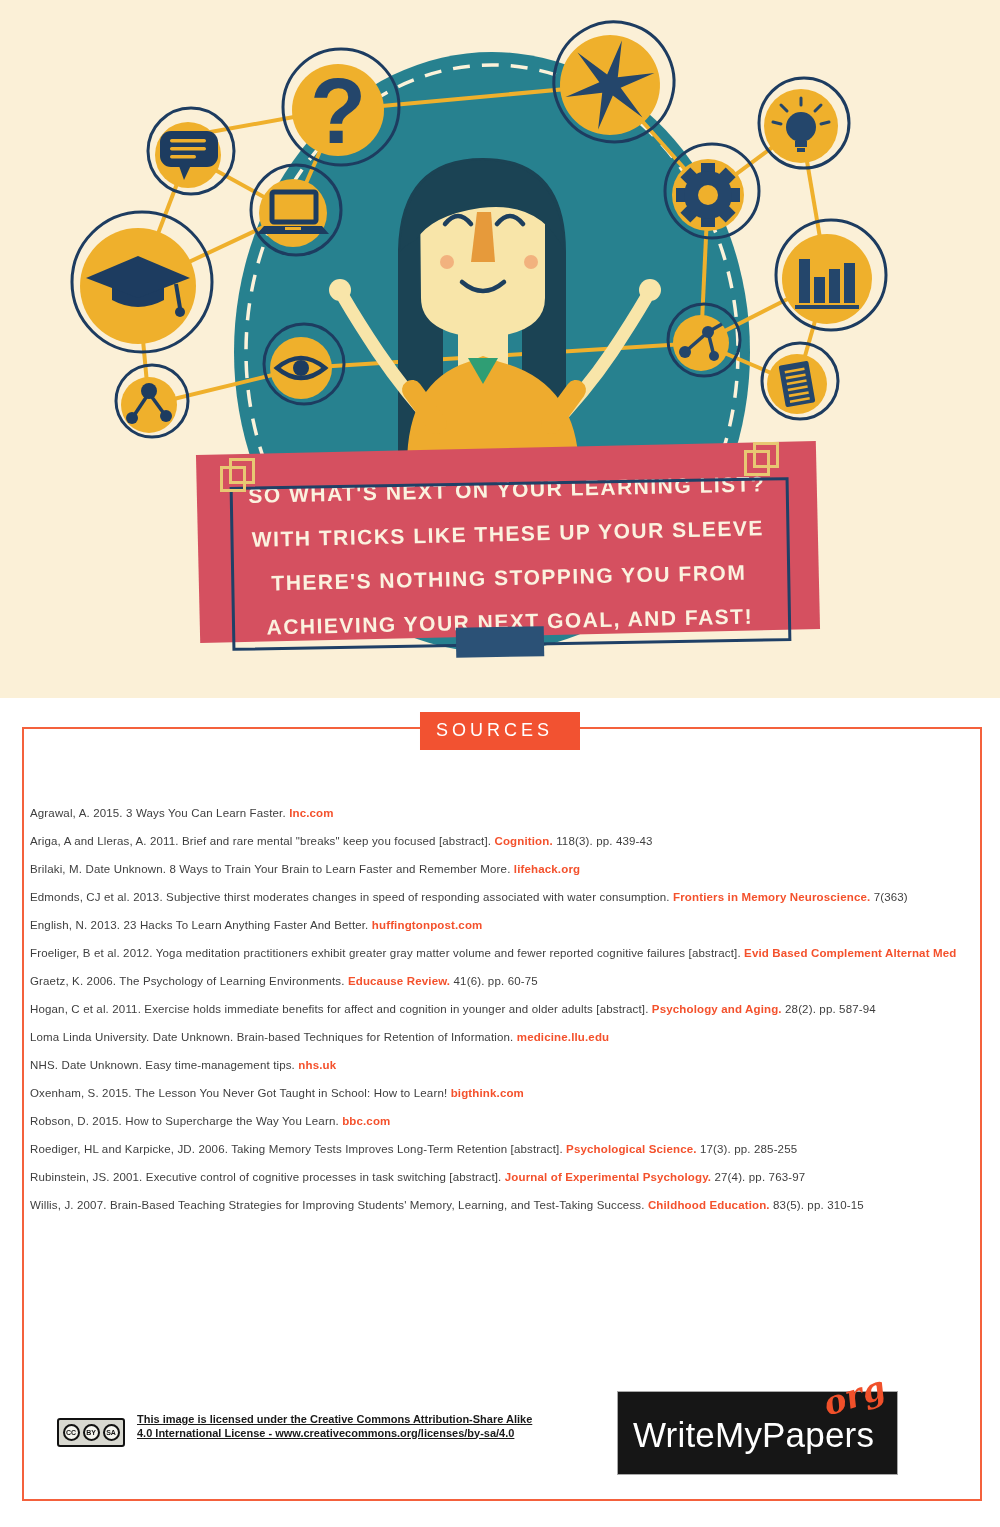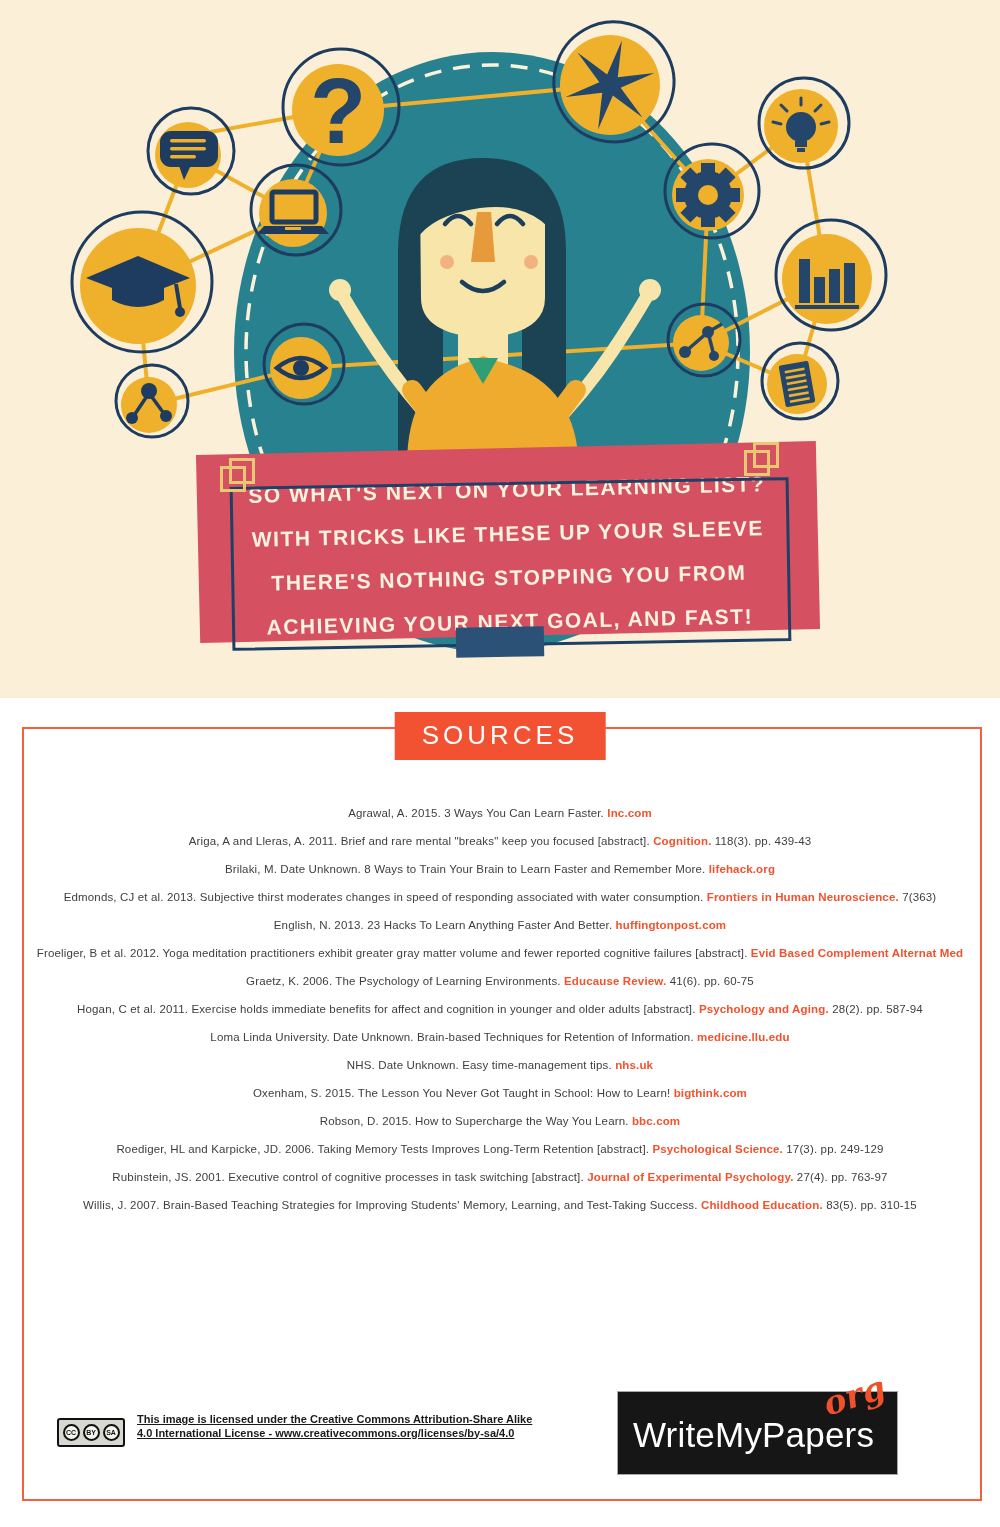--- a/index.html
+++ b/index.html
@@ -20,24 +20,24 @@
   .bracket{position:absolute;width:34px;height:34px;z-index:7;}
   .bracket span{position:absolute;width:20px;height:20px;border:3px solid #e8c873;display:block;}
   .bracket .sq1{left:0;top:8px;}
   .bracket .sq2{left:9px;top:0;}
   .bracket-left{left:220px;top:458px;}
   .bracket-right{left:744px;top:442px;}
   
   .sources-border{position:absolute;left:22px;top:727px;width:956px;height:770px;
                   border:2px solid #f4613c;}
   .sources-title{position:absolute;left:50%;top:712px;transform:translateX(-50%);
-                 background:#f25231;color:#ffffff;font-size:26px;letter-spacing:4px;
-                 padding:8px 27px 9px 27px;z-index:2;}
+                 background:#f25231;color:#ffffff;font-size:18px;letter-spacing:4px;
+                 padding:8px 27px 9px 16px;z-index:2;}
   .citations{position:absolute;left:30px;top:799px;width:940px;}
-  .cite{height:28px;line-height:28px;text-align:center;font-size:11.5px;color:#3e3e3e;
+  .cite{height:28px;line-height:28px;font-size:11.5px;color:#3e3e3e;
         white-space:nowrap;letter-spacing:0.15px;}
   .cite .hl{color:#f4512c;font-weight:bold;}
   
   .cc-badge{position:absolute;left:57px;top:1418px;width:68px;height:29px;background:#d8d8d0;
             border:2px solid #111;border-radius:3px;display:flex;align-items:center;
             justify-content:space-around;padding:0 2px;box-sizing:border-box;}
   .cc-badge .cc-circ{width:17px;height:17px;border:2px solid #111;border-radius:50%;
             box-sizing:border-box;font-size:7px;font-weight:bold;color:#111;
             display:flex;align-items:center;justify-content:center;background:#f4f4ee;}
   .license{position:absolute;left:137px;top:1413px;width:420px;font-size:11px;font-weight:bold;
@@ -256,30 +256,30 @@
         <span class="sq2"></span>
       </div>
   </div>
 
   <div class="sources-border"></div>
   <div class="sources-title">SOURCES</div>
   <div class="citations">
       <div class="cite"><span>Agrawal, A. 2015. 3 Ways You Can Learn Faster. </span><span class="hl">Inc.com</span></div>
       <div class="cite"><span>Ariga, A and Lleras, A. 2011. Brief and rare mental "breaks" keep you focused [abstract]. </span><span class="hl">Cognition.</span><span> 118(3). pp. 439-43</span></div>
       <div class="cite"><span>Brilaki, M. Date Unknown. 8 Ways to Train Your Brain to Learn Faster and Remember More. </span><span class="hl">lifehack.org</span></div>
-      <div class="cite"><span>Edmonds, CJ et al. 2013. Subjective thirst moderates changes in speed of responding associated with water consumption. </span><span class="hl">Frontiers in Human Neuroscience.</span><span> 7(363)</span></div>
+      <div class="cite"><span>Edmonds, CJ et al. 2013. Subjective thirst moderates changes in speed of responding associated with water consumption. </span><span class="hl">Frontiers in Memory Neuroscience.</span><span> 7(363)</span></div>
       <div class="cite"><span>English, N. 2013. 23 Hacks To Learn Anything Faster And Better. </span><span class="hl">huffingtonpost.com</span></div>
       <div class="cite"><span>Froeliger, B et al. 2012. Yoga meditation practitioners exhibit greater gray matter volume and fewer reported cognitive failures [abstract]. </span><span class="hl">Evid Based Complement Alternat Med</span></div>
       <div class="cite"><span>Graetz, K. 2006. The Psychology of Learning Environments. </span><span class="hl">Educause Review.</span><span> 41(6). pp. 60-75</span></div>
       <div class="cite"><span>Hogan, C et al. 2011. Exercise holds immediate benefits for affect and cognition in younger and older adults [abstract]. </span><span class="hl">Psychology and Aging.</span><span> 28(2). pp. 587-94</span></div>
       <div class="cite"><span>Loma Linda University. Date Unknown. Brain-based Techniques for Retention of Information. </span><span class="hl">medicine.llu.edu</span></div>
       <div class="cite"><span>NHS. Date Unknown. Easy time-management tips. </span><span class="hl">nhs.uk</span></div>
       <div class="cite"><span>Oxenham, S. 2015. The Lesson You Never Got Taught in School: How to Learn! </span><span class="hl">bigthink.com</span></div>
       <div class="cite"><span>Robson, D. 2015. How to Supercharge the Way You Learn. </span><span class="hl">bbc.com</span></div>
-      <div class="cite"><span>Roediger, HL and Karpicke, JD. 2006. Taking Memory Tests Improves Long-Term Retention [abstract]. </span><span class="hl">Psychological Science.</span><span> 17(3). pp. 249-129</span></div>
+      <div class="cite"><span>Roediger, HL and Karpicke, JD. 2006. Taking Memory Tests Improves Long-Term Retention [abstract]. </span><span class="hl">Psychological Science.</span><span> 17(3). pp. 285-255</span></div>
       <div class="cite"><span>Rubinstein, JS. 2001. Executive control of cognitive processes in task switching [abstract]. </span><span class="hl">Journal of Experimental Psychology.</span><span> 27(4). pp. 763-97</span></div>
       <div class="cite"><span>Willis, J. 2007. Brain-Based Teaching Strategies for Improving Students' Memory, Learning, and Test-Taking Success. </span><span class="hl">Childhood Education.</span><span> 83(5). pp. 310-15</span></div>
     </div>
 
   <div class="cc-badge">
     <span class="cc-circ">CC</span>
     <span class="cc-circ">BY</span>
     <span class="cc-circ">SA</span>
   </div>
   <div class="license">

